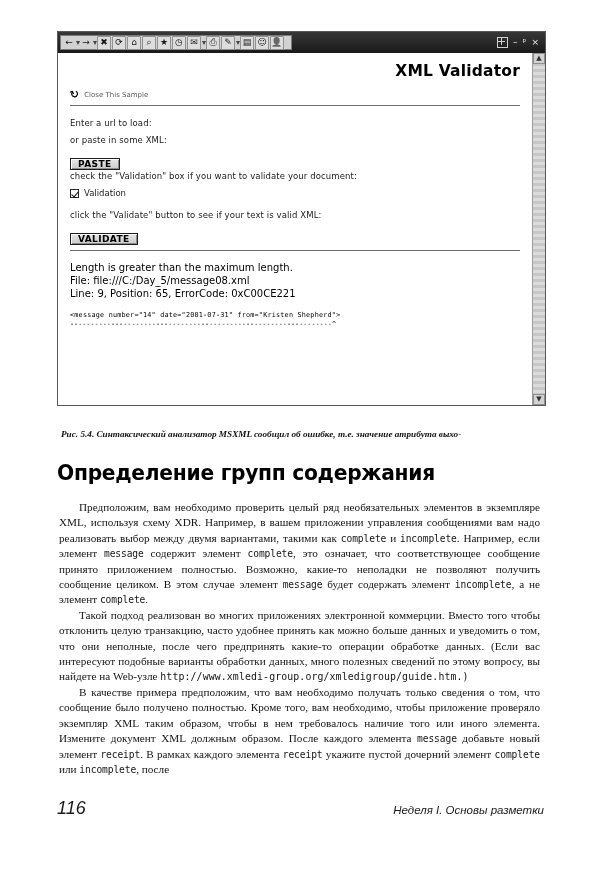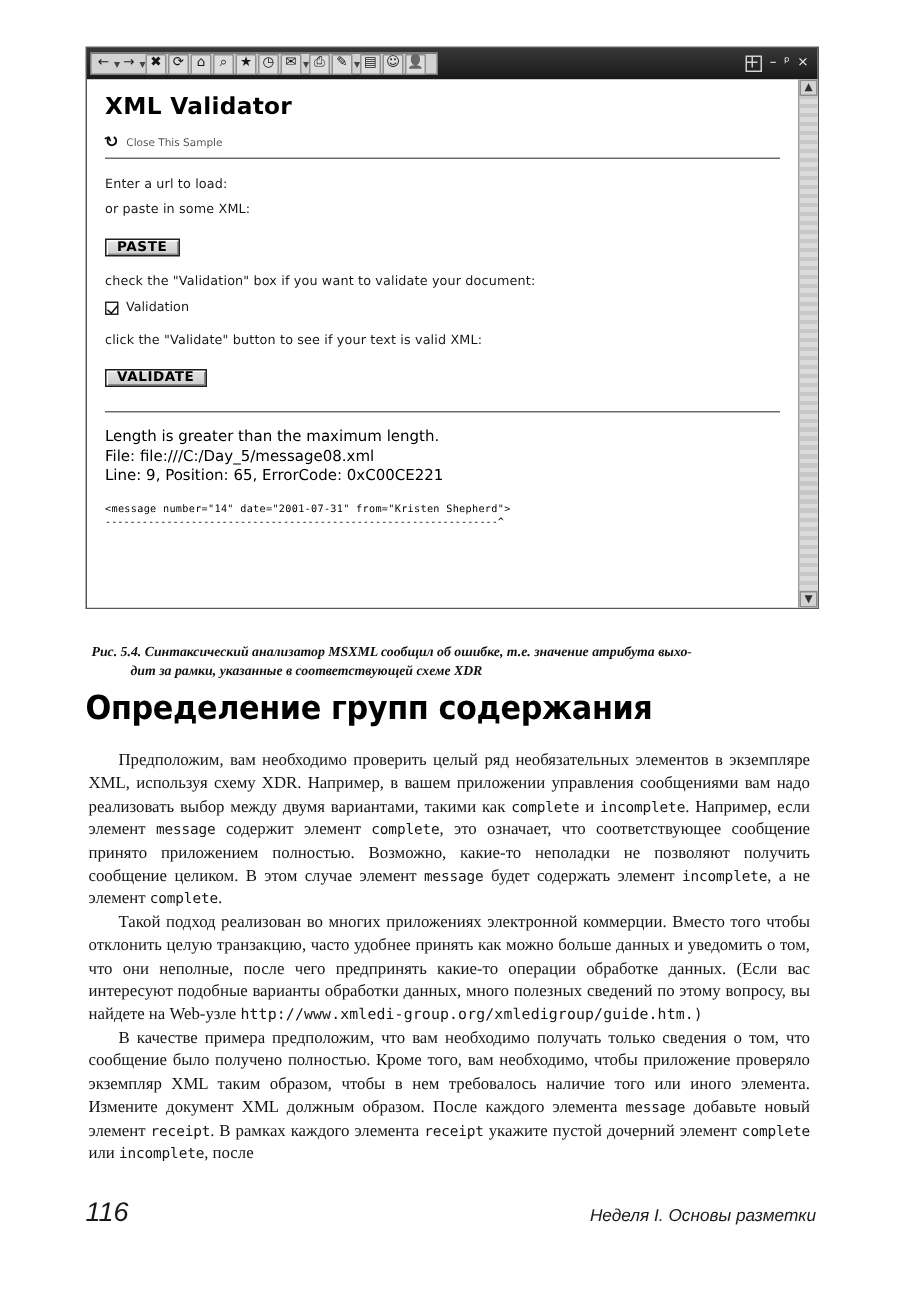--- a/index.html
+++ b/index.html
@@ -137,20 +137,21 @@
     line-height: 9px;
   }
 
   h1.app-title {
     margin: 0 0 9px 0;
     font-family: "DejaVu Sans", sans-serif;
     font-size: 15.5px;
     font-weight: bold;
     letter-spacing: .2px;
     color: #000;
+    text-align: right;
   }
   .close-sample {
     display: flex;
     align-items: center;
     gap: 5px;
     font-size: 7px;
     color: #555;
     margin-bottom: 5px;
   }
   .refresh-icon {
@@ -191,21 +192,20 @@
     display: inline-block;
     font-family: "DejaVu Sans", sans-serif;
     font-size: 9px;
     font-weight: bold;
     color: #000;
     background: linear-gradient(180deg, #e2e2e2, #c9c9c9);
     border: 1px solid #222;
     box-shadow: inset 1px 1px 0 #fff, inset -1px -1px 0 #8c8c8c;
     padding: 0 7px;
     letter-spacing: .4px;
-    margin-bottom: 12px;
   }
   .chk-row {
     display: flex;
     align-items: center;
     gap: 5px;
     margin-bottom: 12px;
     text-align: right;
   }
   .chk-box {
     width: 9px;
@@ -409,21 +409,20 @@
 
     <div class="scrollbar">
       <span class="sb-arrow">▲</span>
       <span class="sb-arrow">▼</span>
     </div>
   </div>
 </div>
 
 <div class="caption">
   <span class="ind">Рис. 5.4. Синтаксический анализатор MSXML сообщил об ошибке, т.е. значение атрибута выхо-</span>
-  <span class="l2">дит за рамки, указанные в соответствующей схеме XDR</span>
 </div>
 
 <div class="sec-heading">Определение групп содержания</div>
 
 <div class="body-col">
 
   <p><span>Предположим, вам необходимо проверить целый ряд необязательных элементов в экземпляре XML, используя схему XDR. Например, в вашем приложении управления сообщениями вам надо реализовать выбор между двумя вариантами, такими как </span><span class="mono">complete</span><span> и </span><span class="mono">incomplete</span><span>. Например, если элемент </span><span class="mono">message</span><span> содержит элемент </span><span class="mono">complete</span><span>, это означает, что соответствующее сообщение принято приложением полностью. Возможно, какие-то неполадки не позволяют получить сообщение целиком. В этом случае элемент </span><span class="mono">message</span><span> будет содержать элемент </span><span class="mono">incomplete</span><span>, а не элемент </span><span class="mono">complete</span><span>.</span></p>
 
   <p><span>Такой подход реализован во многих приложениях электронной коммерции. Вместо того чтобы отклонить целую транзакцию, часто удобнее принять как можно больше данных и уведомить о том, что они неполные, после чего предпринять какие-то операции обработке данных. (Если вас интересуют подобные варианты обработки данных, много полезных сведений по этому вопросу, вы найдете на Web-узле </span><span class="url-mono">http://www.xmledi-group.org/xmledigroup/guide.htm.)</span></p>
 

